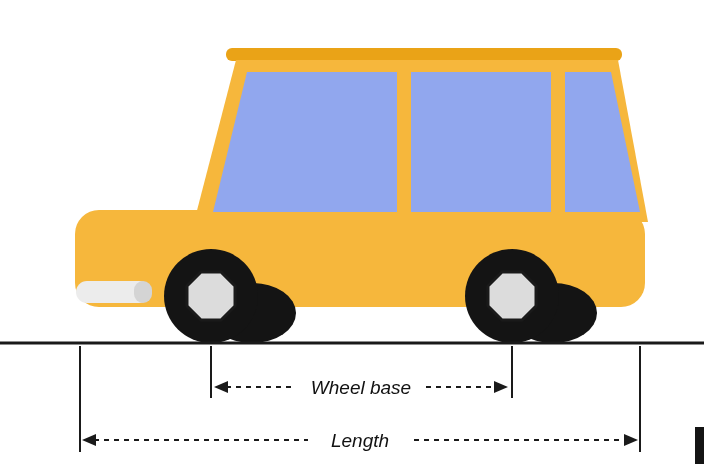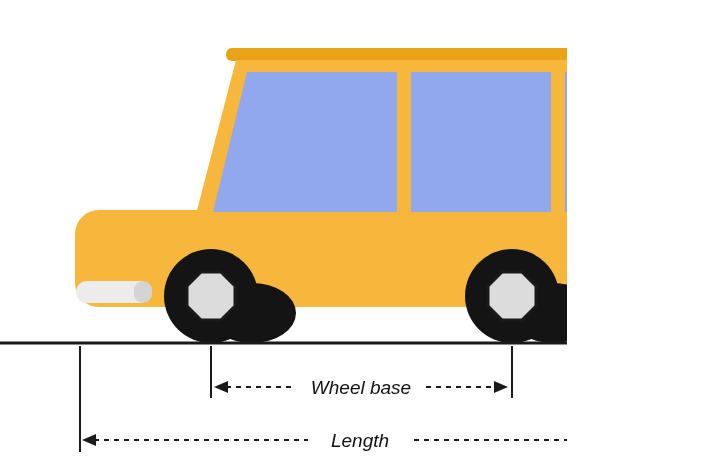--- a/index.html
+++ b/index.html
@@ -2,21 +2,21 @@
 <html style="--background: #FFFFFF; --body-yellow: #F6B73C; --roof-gold: #EAA317; --window-blue: #91A7EE; --wheel-black: #141414; --hubcap-gray: #DCDCDC; --headlight-gray: #ECECEC; --headlight-tip-gray: #D4D4D4; --line-black: #1A1A1A;"><head>
 <meta charset="utf-8">
 <style>
   html, body {
     margin: 0;
     padding: 0;
     background: #ffffff;
   }
   .stage {
     position: relative;
-    width: 567px;
+    width: 704px;
     height: 472px;
     background: var(--background, #ffffff);
     overflow: hidden;
     font-family: "Liberation Sans", sans-serif;
   }
   svg { display: block; }
 
   .fill-yellow      { fill: var(--body-yellow, #F6B73C); }
   .fill-gold        { fill: var(--roof-gold, #EAA317); }
   .fill-window      { fill: var(--window-blue, #91A7EE); }

